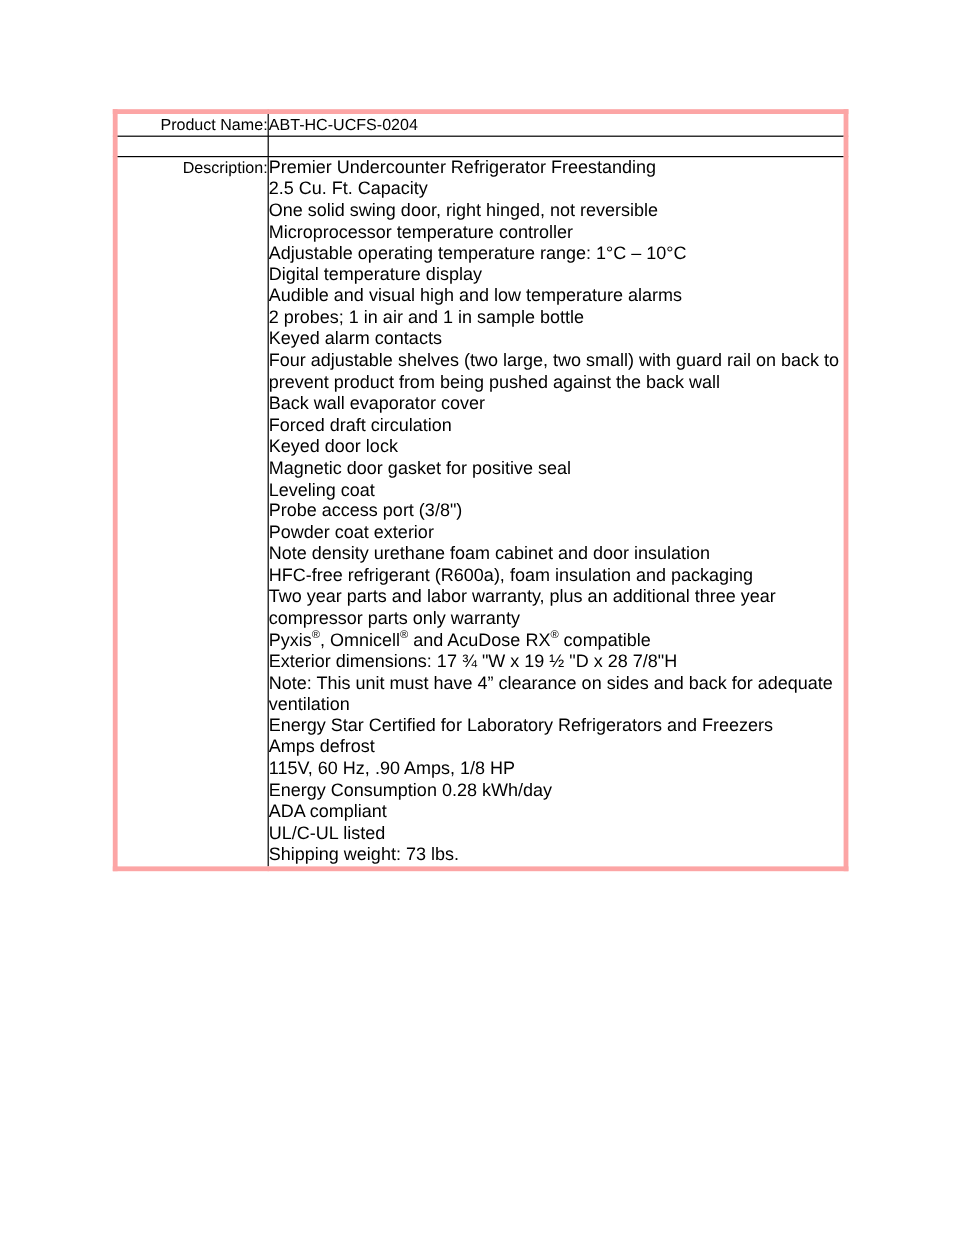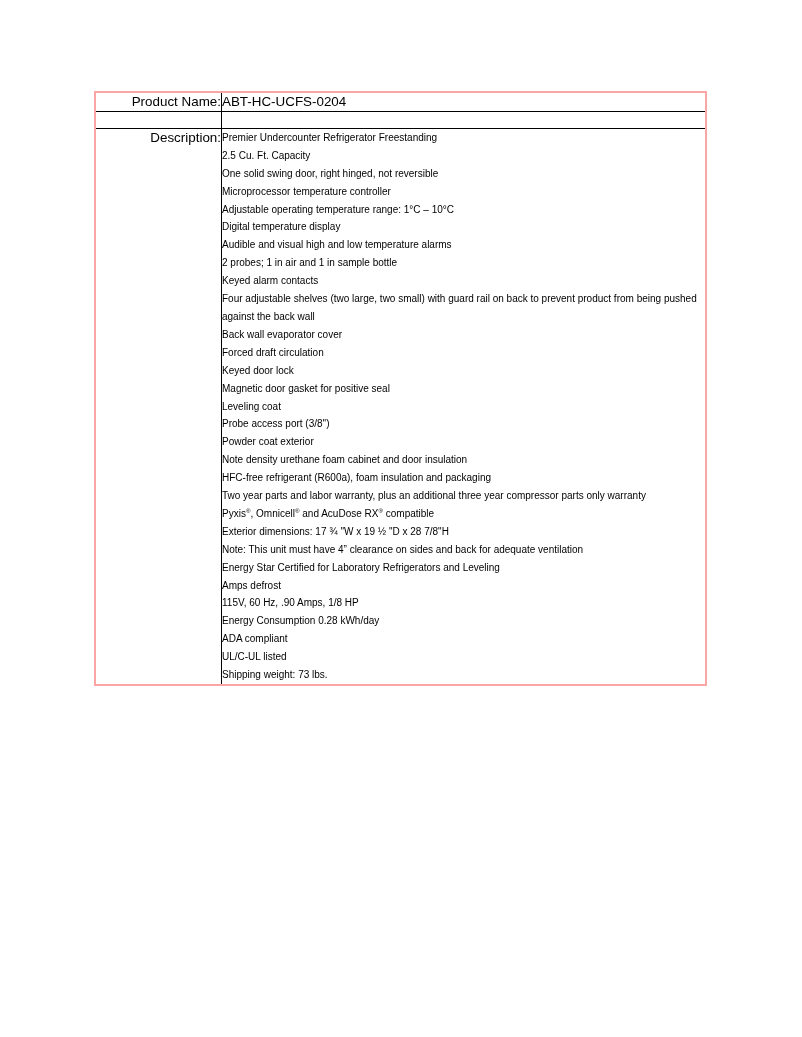--- a/index.html
+++ b/index.html
@@ -22,21 +22,21 @@
     width: 802px;
     height: 1037px;
     background: #ffffff;
   }
   .spec-table {
     position: absolute;
     left: 94px;
     top: 91px;
     width: 613px;
     border-collapse: collapse;
-    border: 2px solid #fca5a5;
+    border: 4px solid #fca5a5;
     table-layout: fixed;
   }
   .spec-table td {
     border: 1px solid #000000;
     padding: 0;
     vertical-align: top;
     font-size: 13.4px;
     line-height: 17.9px;
   }
   .col-label {
@@ -52,21 +52,21 @@
     height: 16px;
   }
   .desc-list {
     margin: 0;
     padding: 0;
     list-style: none;
   }
   .desc-list li {
     margin: 0;
     padding: 0;
-    font-size: 10px;
+    font-size: 15px;
     line-height: 17.9px;
   }
   .desc-list li.italic {
   }
   sup {
     font-size: 0.62em;
     vertical-align: super;
     line-height: 0;
   }
 </style>
@@ -104,21 +104,21 @@
               <li>Magnetic door gasket for positive seal</li>
               <li>Leveling coat</li>
               <li>Probe access port (3/8")</li>
               <li>Powder coat exterior</li>
               <li>Note density urethane foam cabinet and door insulation</li>
               <li>HFC-free refrigerant (R600a), foam insulation and packaging</li>
               <li>Two year parts and labor warranty, plus an additional three year compressor parts only warranty</li>
               <li>Pyxis<sup>®</sup>, Omnicell<sup>®</sup> and AcuDose RX<sup>®</sup> compatible</li>
               <li>Exterior dimensions:  17 ¾ "W x 19 ½ "D x 28 7/8"H</li>
               <li class="italic">Note: This unit must have 4” clearance on sides and back for adequate ventilation</li>
-              <li>Energy Star Certified for Laboratory Refrigerators and Leveling</li>
+              <li>Energy Star Certified for Laboratory Refrigerators and Freezers</li>
               <li>Amps defrost</li>
               <li>115V, 60 Hz, .90 Amps, 1/8 HP</li>
               <li>Energy Consumption 0.28 kWh/day</li>
               <li>ADA compliant</li>
               <li>UL/C-UL listed</li>
               <li>Shipping weight:  73 lbs.</li>
             </ul>
         </td>
       </tr>
     </tbody>

